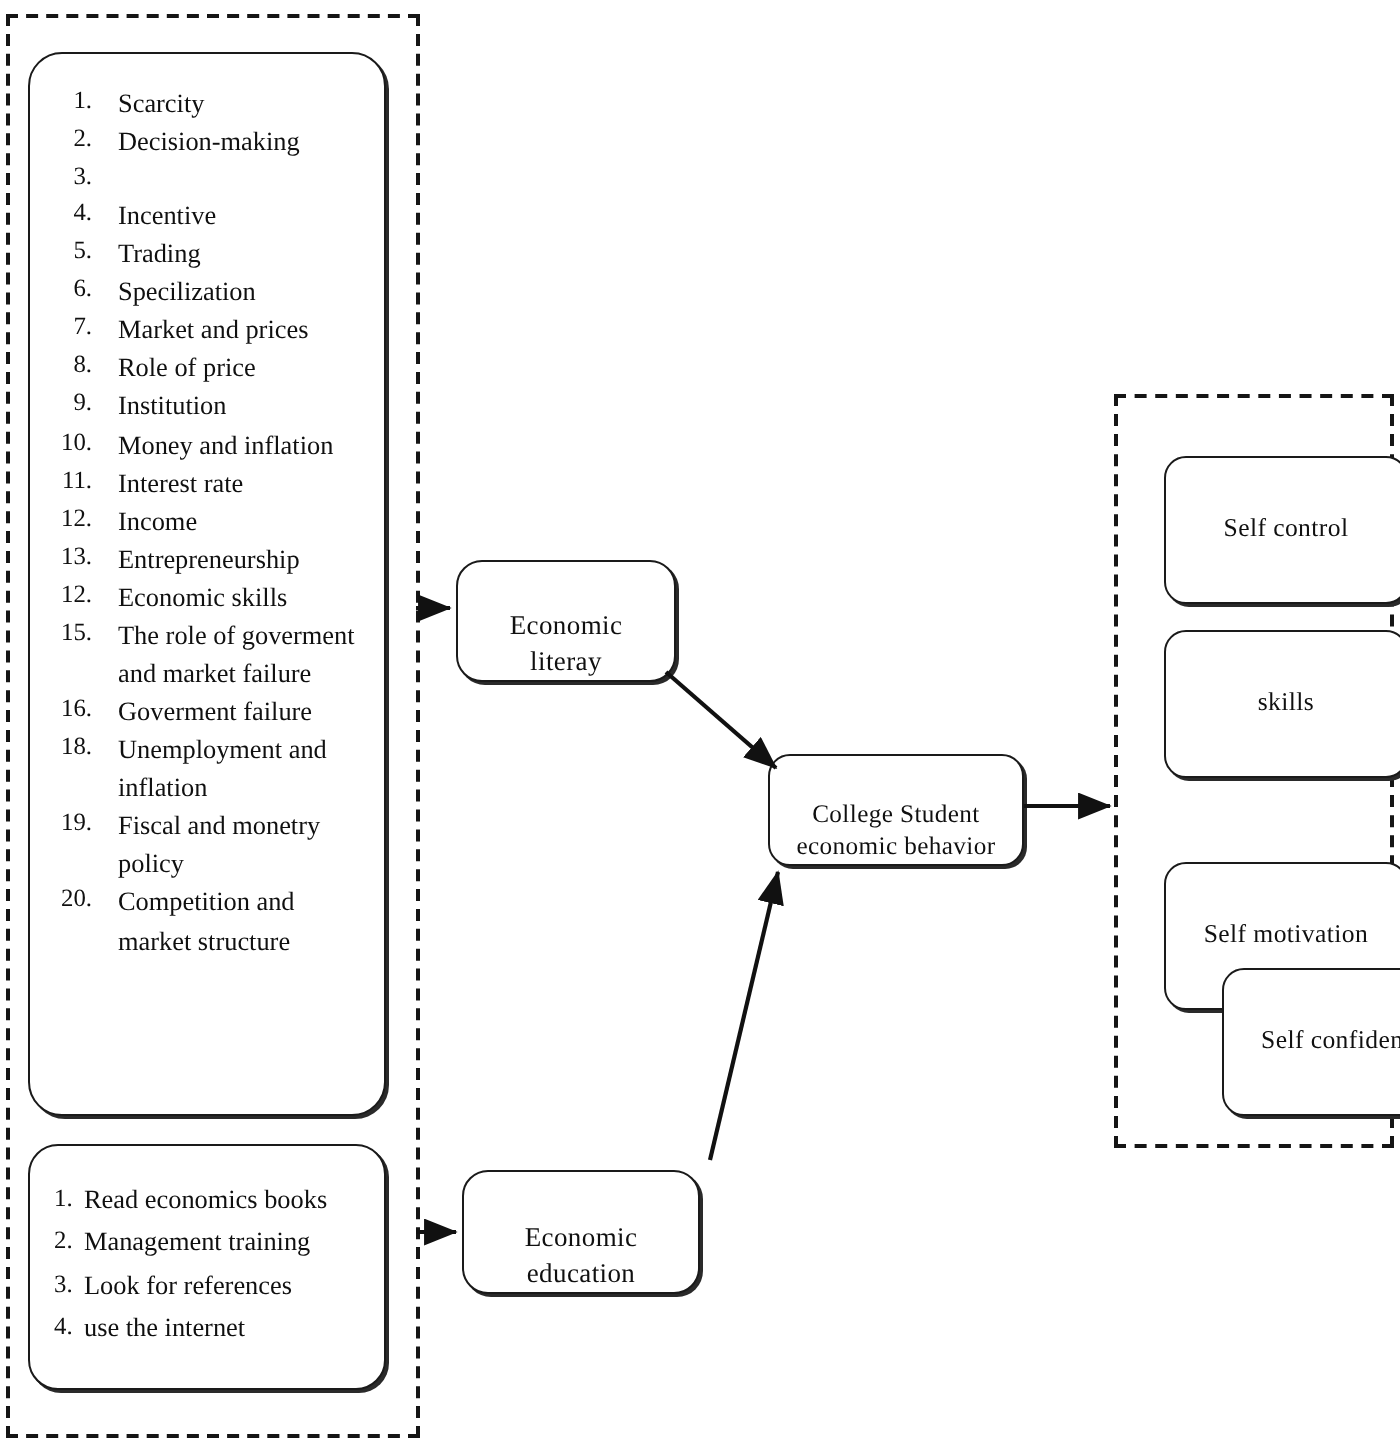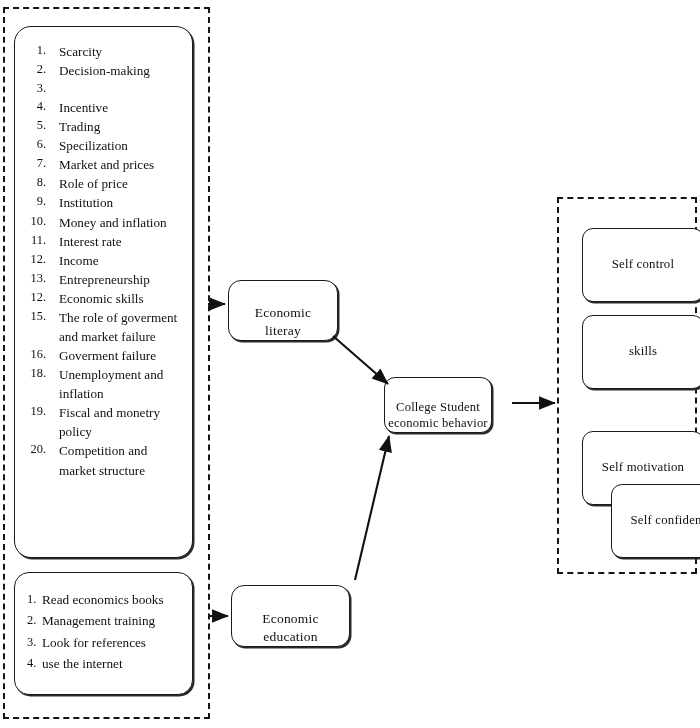--- a/index.html
+++ b/index.html
@@ -134,21 +134,21 @@
   }
   #education-box {
     left: 231px;
     top: 585px;
     width: 119px;
     height: 62px;
   }
   #behavior-box {
     left: 384px;
     top: 377px;
-    width: 108px;
+    width: 128px;
     height: 56px;
     border-radius: 11px;
   }
   #behavior-box .node-label { font-size: 12.6px; }
 
   
   .outcome {
     left: 582px;
     width: 122px;
     height: 74px;

